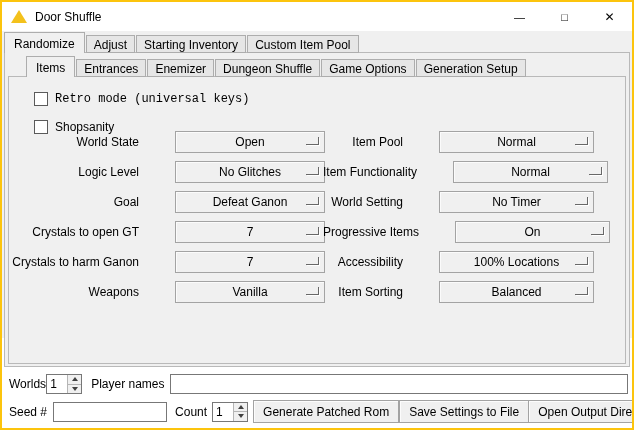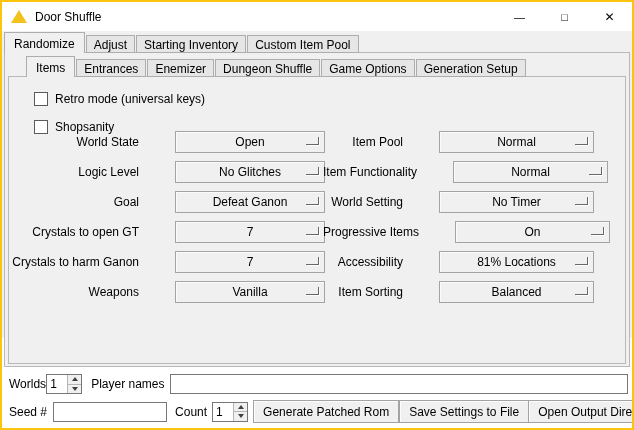--- a/index.html
+++ b/index.html
@@ -103,21 +103,21 @@
 
     <div class="tab-row inner-tabs">
       <div class="tab selected">Items</div>
       <div class="tab">Entrances</div>
       <div class="tab">Enemizer</div>
       <div class="tab">Dungeon Shuffle</div>
       <div class="tab">Game Options</div>
       <div class="tab">Generation Setup</div>
     </div>
 
-    <div class="check-row" style="top:60px;">
+    <div class="check-row" style="top:60px;font-family:Liberation Mono, monospace;">
       <span class="checkbox"></span>
       <span class="check-label">Retro mode (universal keys)</span>
     </div>
     <div class="check-row" style="top:88px;">
       <span class="checkbox"></span>
       <span class="check-label">Shopsanity</span>
     </div>
 
     <div class="opts opts-left">
       <div class="opt-row">
@@ -189,21 +189,21 @@
       <div class="opt-row">
         <div class="opt-label">Progressive Items</div>
         <div class="dropdown">
           <span>On</span>
           <span class="dd-indicator"></span>
         </div>
       </div>
       <div class="opt-row">
         <div class="opt-label">Accessibility</div>
         <div class="dropdown">
-          <span>81% Locations</span>
+          <span>100% Locations</span>
           <span class="dd-indicator"></span>
         </div>
       </div>
       <div class="opt-row">
         <div class="opt-label">Item Sorting</div>
         <div class="dropdown">
           <span>Balanced</span>
           <span class="dd-indicator"></span>
         </div>
       </div>

